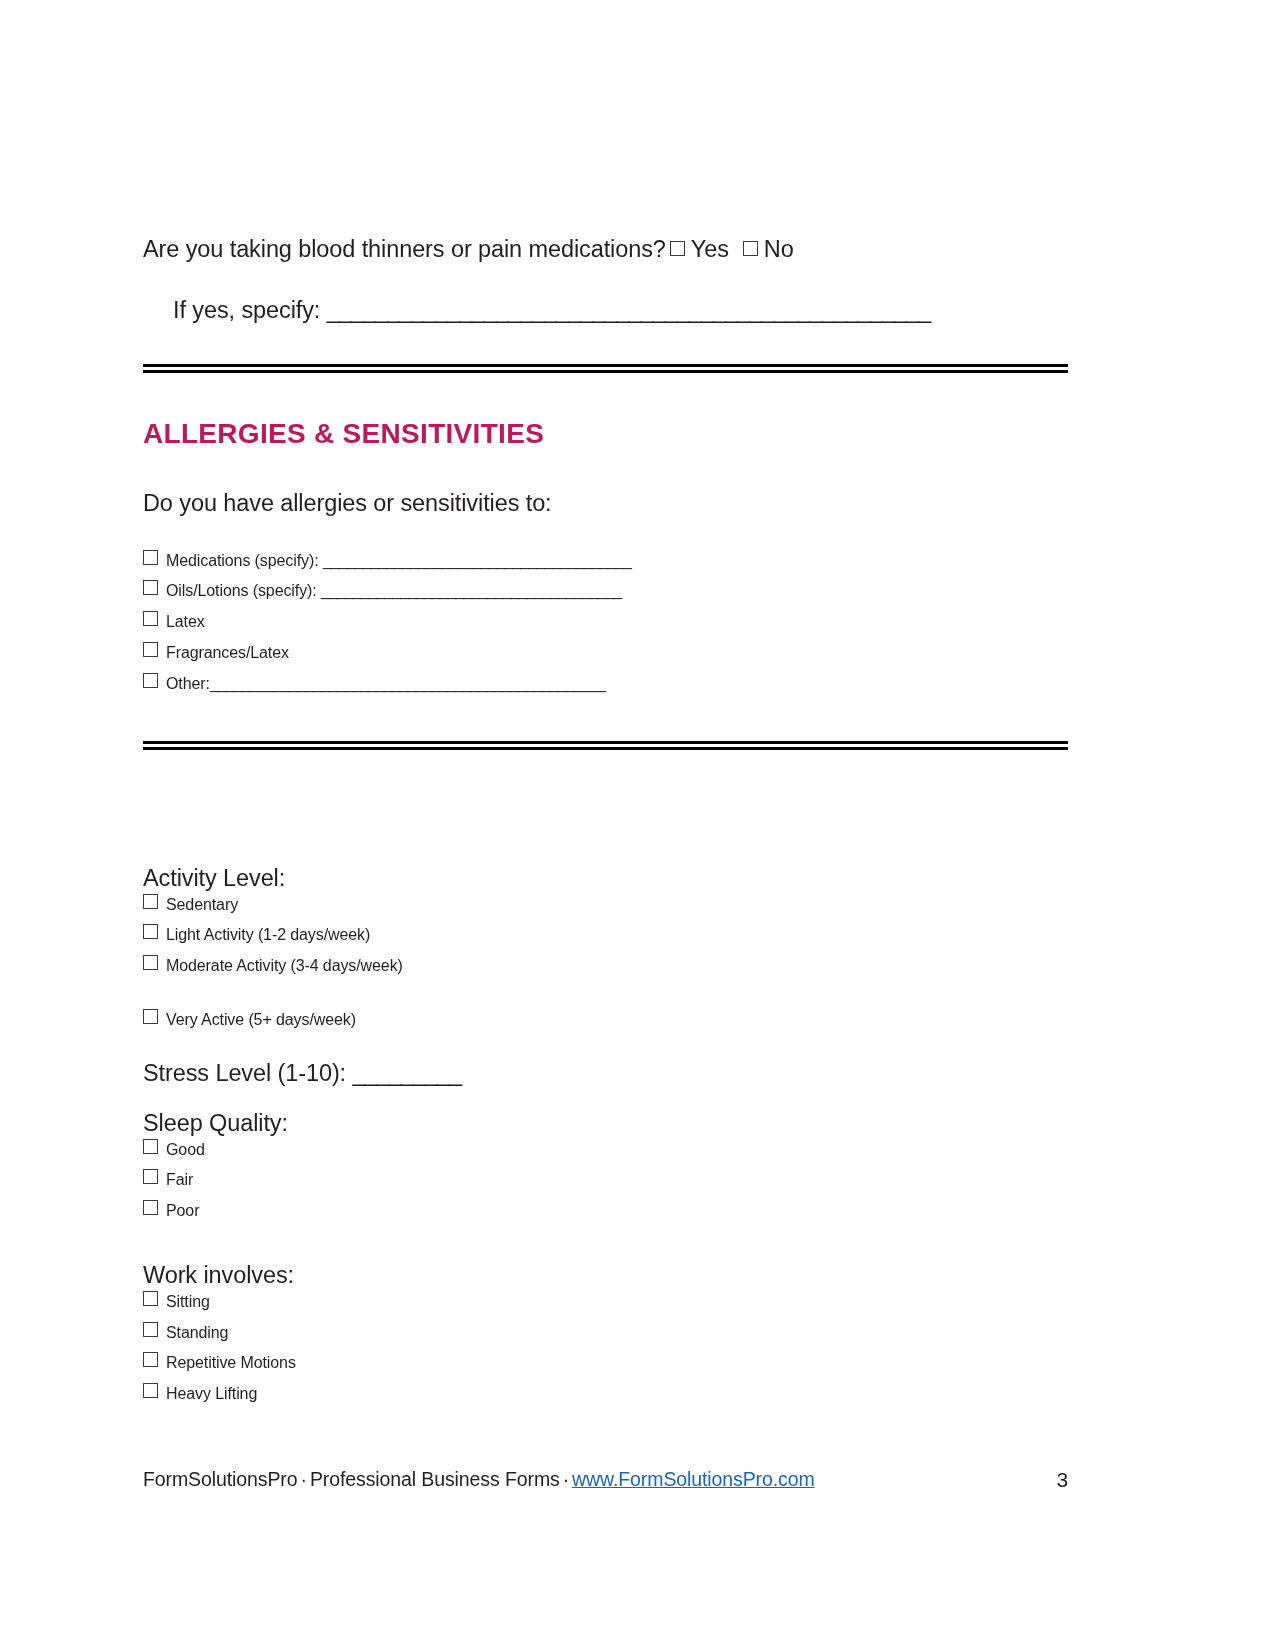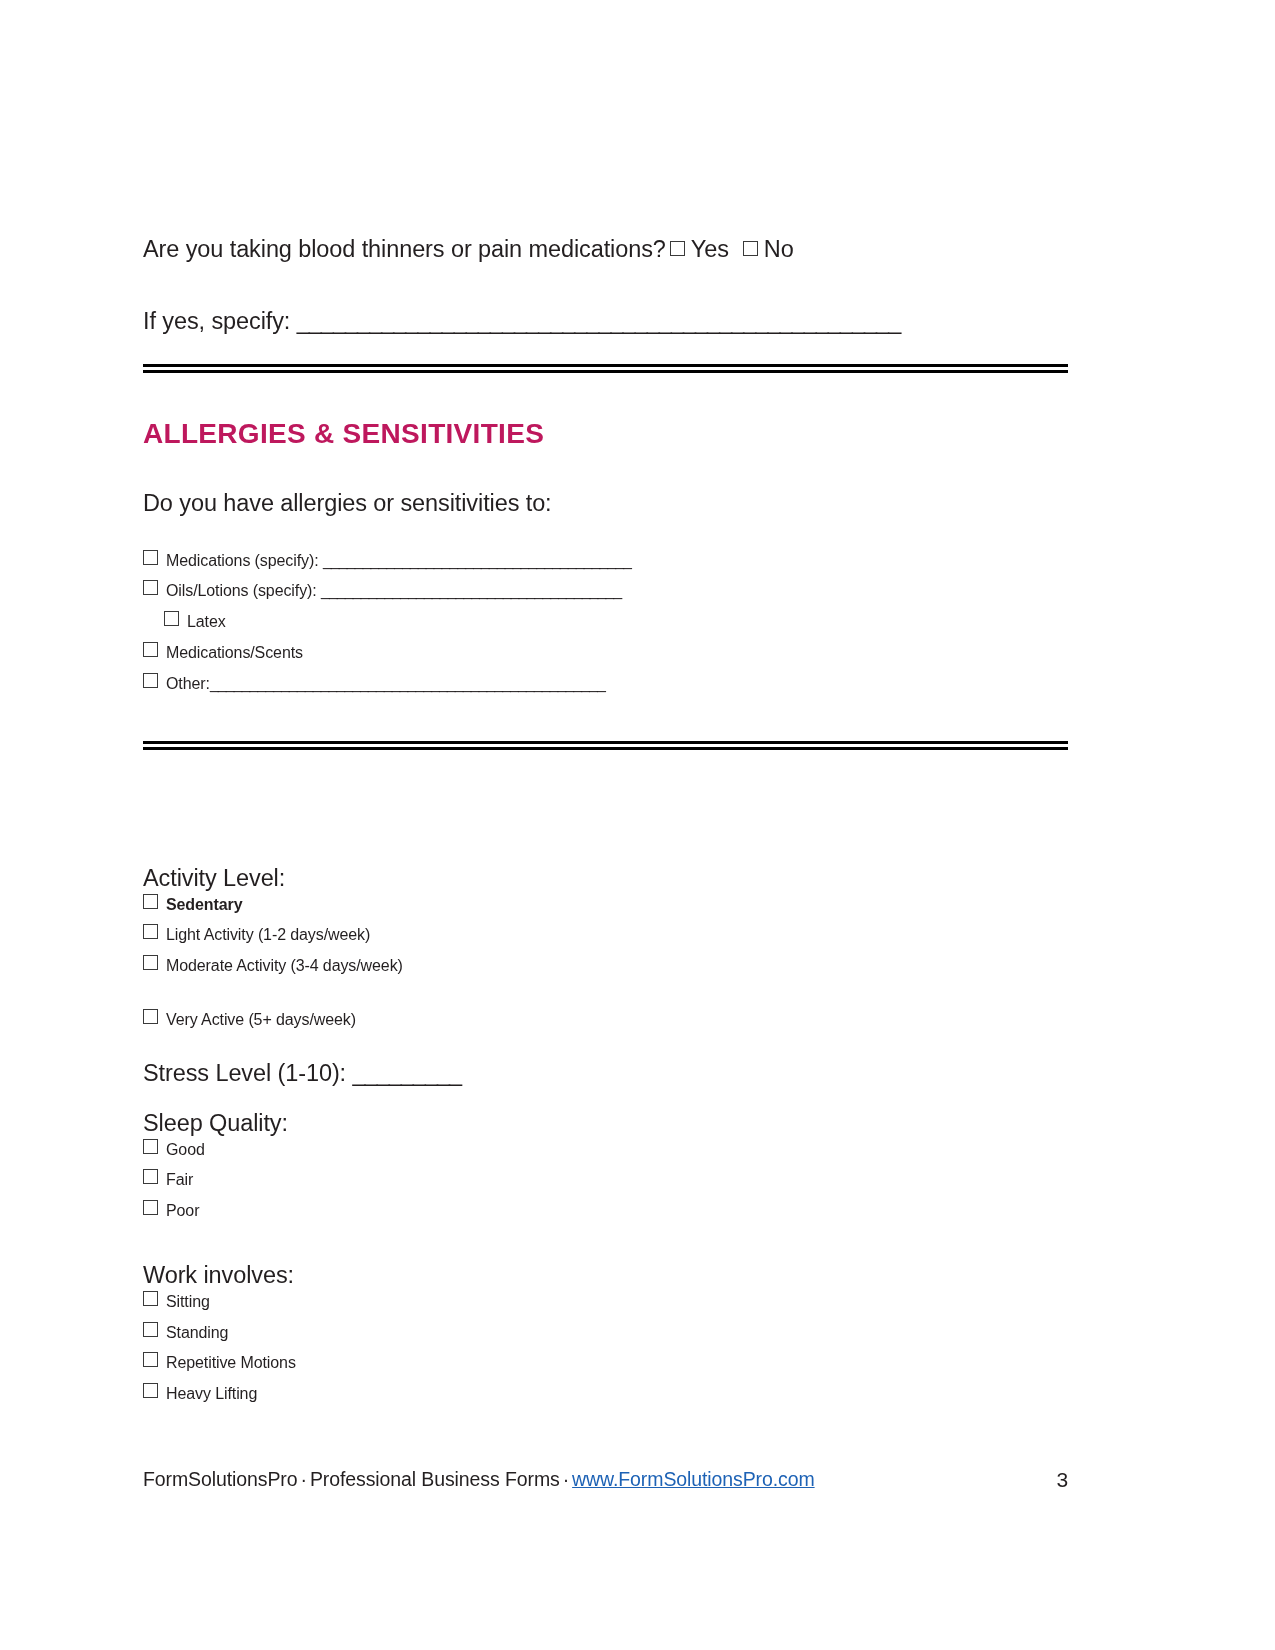--- a/index.html
+++ b/index.html
@@ -140,59 +140,59 @@
 <body>
 
 <div class="page">
 
   <div class="top-rule">______________________________________________________________</div>
 
   <div class="q-line body-text" style="top:234px;">
     <span>Are you taking blood thinners or pain medications?</span><span class="chk-inline"></span><span>Yes</span><span class="chk-inline" style="margin-left:14px;"></span><span>No</span>
   </div>
 
-  <div class="q-line body-text" style="top:306px;">
+  <div class="q-line body-text" style="top:295px;margin-left:30px;">
     <span>If yes, specify:</span>
     <span class="fill">__________________________________________________</span>
   </div>
 
   <div class="section-divider" style="top:364px;"></div>
 
   <div class="section-heading" style="top:418px;">ALLERGIES &amp; SENSITIVITIES</div>
 
   <div class="q-line body-text" style="top:488px;">Do you have allergies or sensitivities to:</div>
 
   <div class="chk-row" style="top:550px;">
     <span class="chk"></span><span>Medications (specify):</span>
     <span class="fill">_______________________________________</span>
   </div>
 
   <div class="chk-row" style="top:580px;">
     <span class="chk"></span><span>Oils/Lotions (specify):</span>
     <span class="fill">______________________________________</span>
   </div>
 
-  <div class="chk-row" style="top:611px;margin-left:21px;">
+  <div class="chk-row" style="top:611px;">
     <span class="chk"></span><span>Latex</span>
   </div>
 
   <div class="chk-row" style="top:642px;">
-    <span class="chk"></span><span>Medications/Scents</span>
+    <span class="chk"></span><span>Fragrances/Latex</span>
   </div>
 
   <div class="chk-row" style="top:673px;">
     <span class="chk"></span><span>Other:</span><span class="fill">__________________________________________________</span>
   </div>
 
   <div class="section-divider" style="top:741px;"></div>
 
 
   <div class="q-line body-text" style="top:863px;">Activity Level:</div>
 
-  <div class="chk-row" style="top:894px;font-weight:bold;">
+  <div class="chk-row" style="top:894px;">
     <span class="chk"></span><span>Sedentary</span>
   </div>
   <div class="chk-row" style="top:924px;">
     <span class="chk"></span><span>Light Activity (1-2 days/week)</span>
   </div>
   <div class="chk-row" style="top:955px;">
     <span class="chk"></span><span>Moderate Activity (3-4 days/week)</span>
   </div>
   <div class="chk-row" style="top:985px;margin-top:24px;">
     <span class="chk"></span><span>Very Active (5+ days/week)</span>

